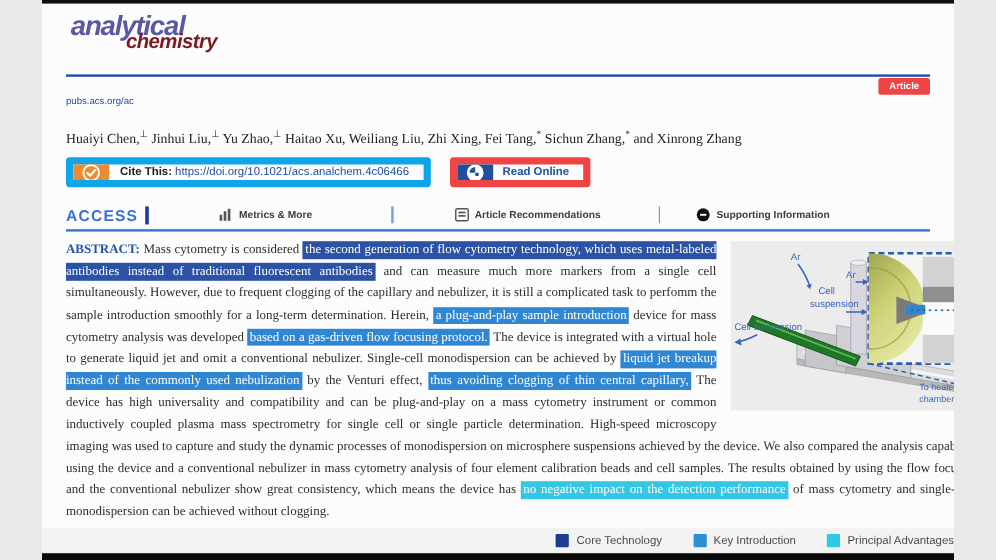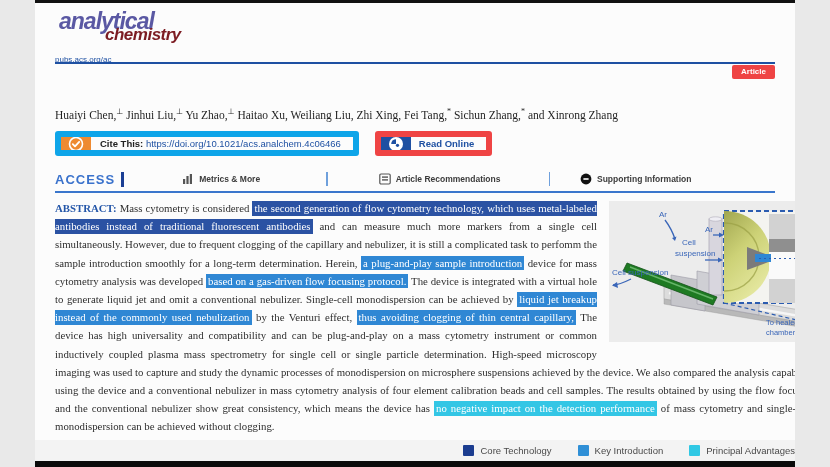--- a/index.html
+++ b/index.html
@@ -7,21 +7,21 @@
         overflow:hidden;font-family:"Liberation Sans",sans-serif;}
   .topbar{position:absolute;left:0;top:0;width:100%;height:3px;background:#111;}
   .bottombar{position:absolute;left:0;bottom:0;width:100%;height:6px;background:#0a0a0a;}
 
   
   .logo{position:absolute;left:24px;top:10px;line-height:1;}
   .logo .l1{font-weight:bold;font-size:23px;letter-spacing:-1px;color:#5a58a3;font-style:italic;}
   .logo .l2{font-weight:bold;font-size:17px;letter-spacing:-0.5px;color:#7c1c22;font-style:italic;
             margin:-7px 0 0 46px;}
   .rule1{position:absolute;left:20px;right:20px;top:62px;height:2px;background:#1e50a2;}
-  .siteurl{position:absolute;left:20px;top:55px;font-size:8px;color:#1e50a2;}
+  .siteurl{position:absolute;left:20px;top:80px;font-size:8px;color:#1e50a2;}
   .badge{position:absolute;right:20px;top:65px;background:#ef4444;color:#fff;font-size:8px;
          font-weight:bold;padding:2px 9px 3px;border-radius:2px;}
 
   .title{position:absolute;left:20px;top:84px;width:794px;font-size:15.5px;font-weight:bold;
          color:#161616;white-space:nowrap;}
   .authors{position:absolute;left:20px;top:107px;width:794px;font-family:"Liberation Serif",serif;
            font-size:11.5px;color:#1f1f1f;}
   .authors sup{font-size:8px;}
 
   

